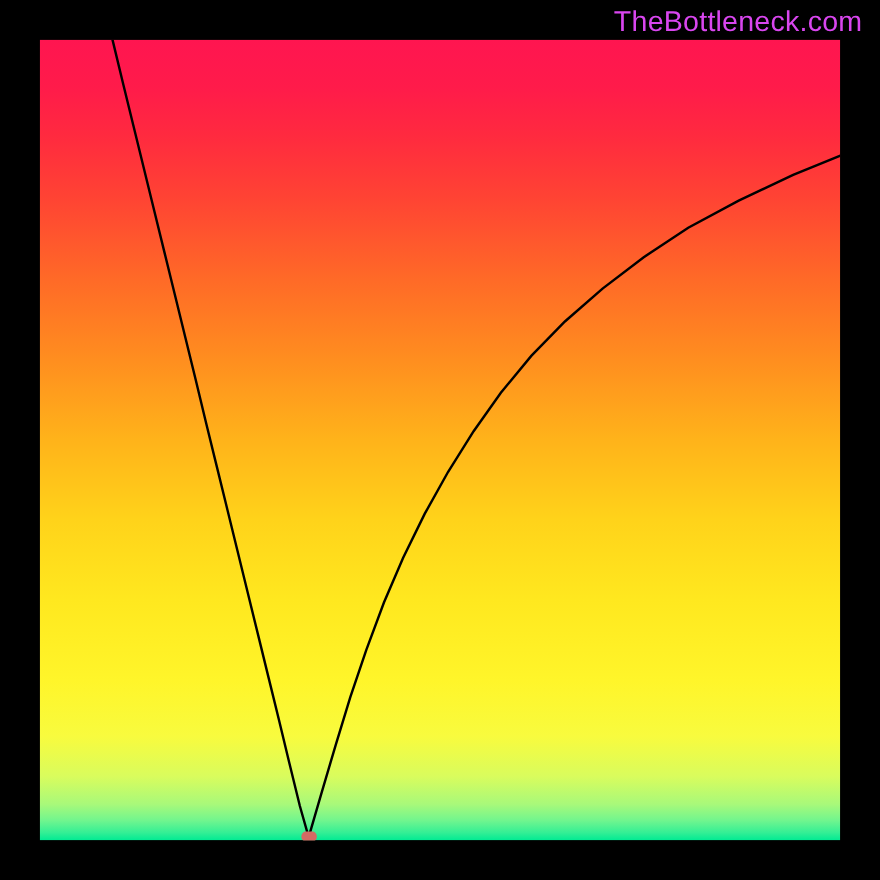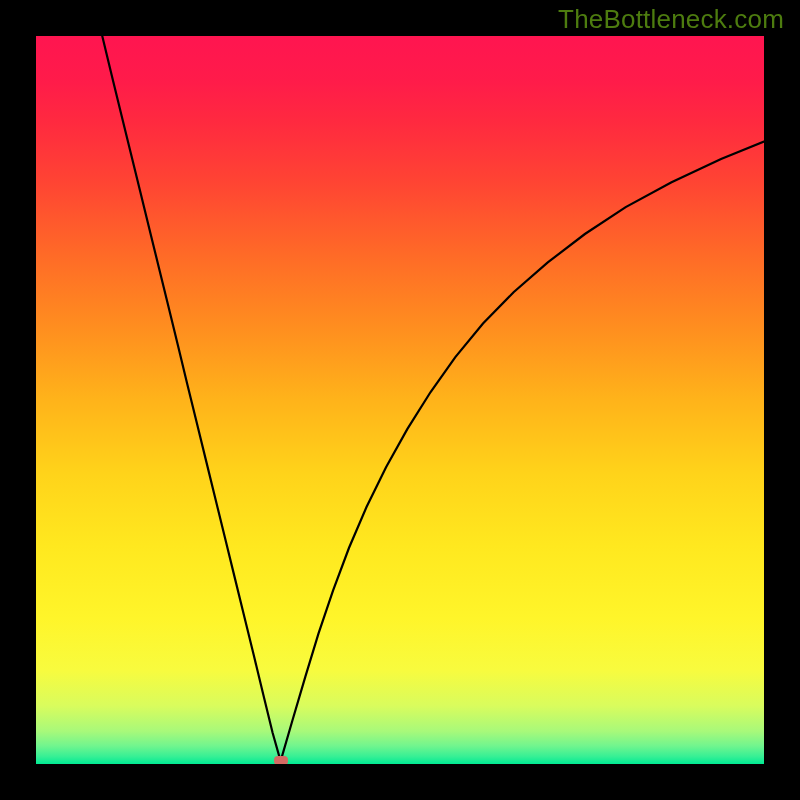--- a/index.html
+++ b/index.html
@@ -16,21 +16,21 @@
     height: 800px;
     background: #000;
   }
   .watermark {
     position: absolute;
     top: 4px;
     right: 16px;
     font-family: Arial, Helvetica, sans-serif;
     font-size: 26px;
     font-weight: 500;
-    color: #4d7c0f;
+    color: #d946ef;
     z-index: 20;
     letter-spacing: 0.2px;
   }
   .plot {
     position: absolute;
     left: 36px;
     top: 36px;
     width: 728px;
     height: 728px;
     overflow: hidden;

